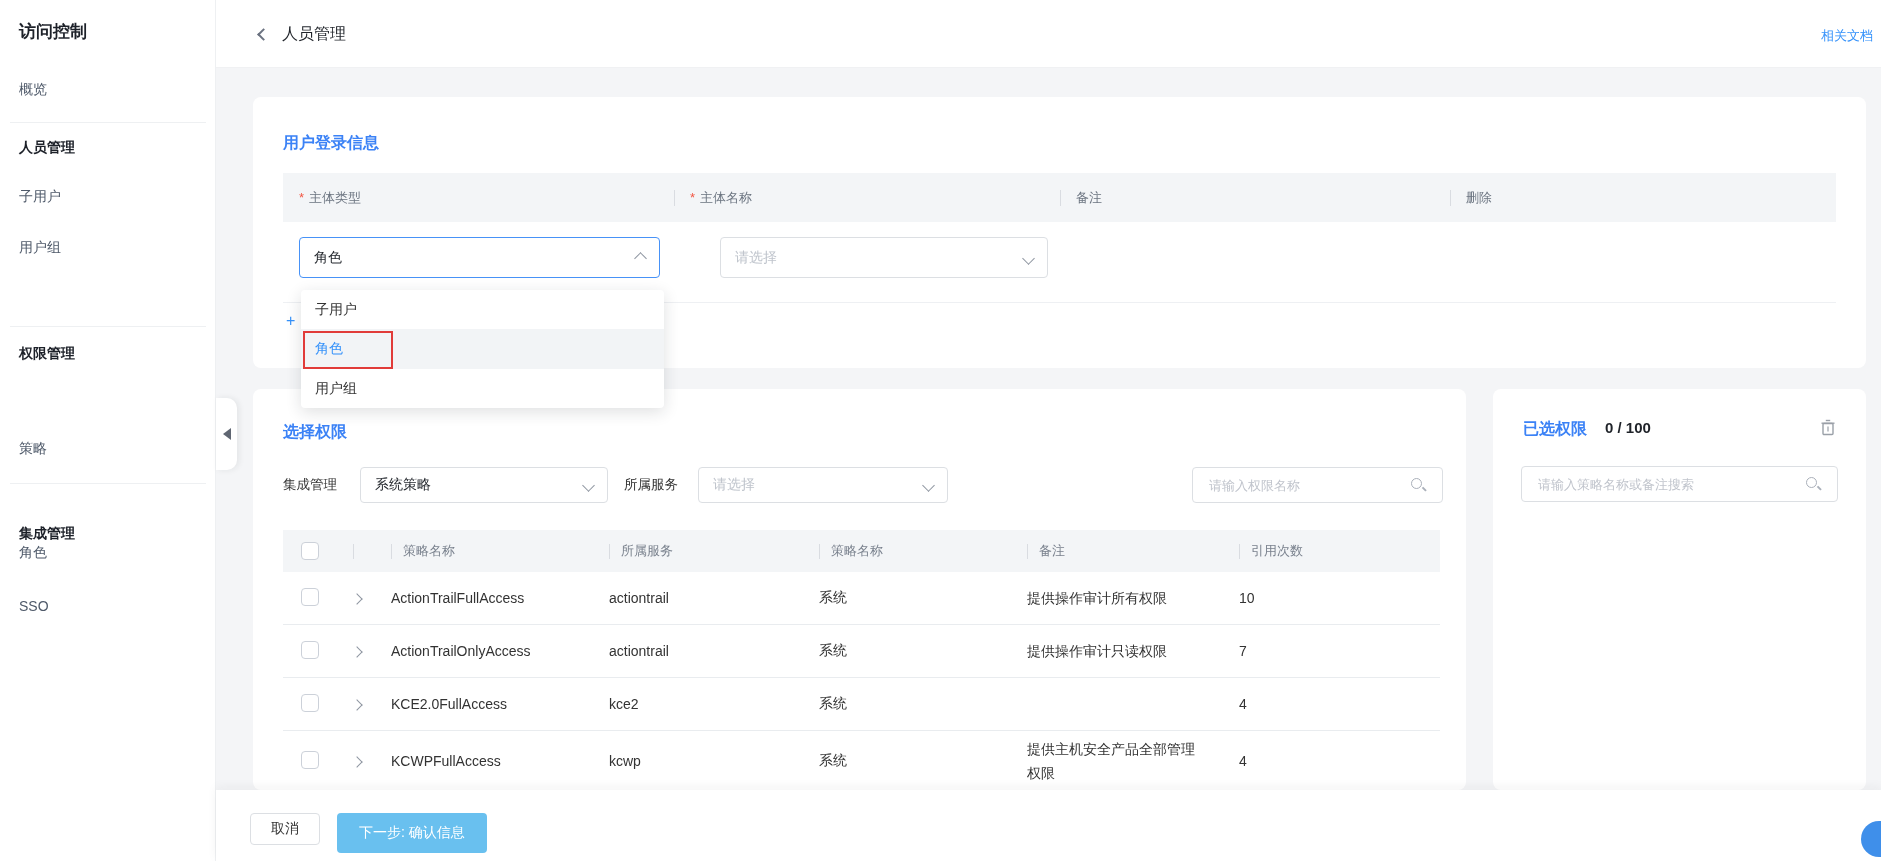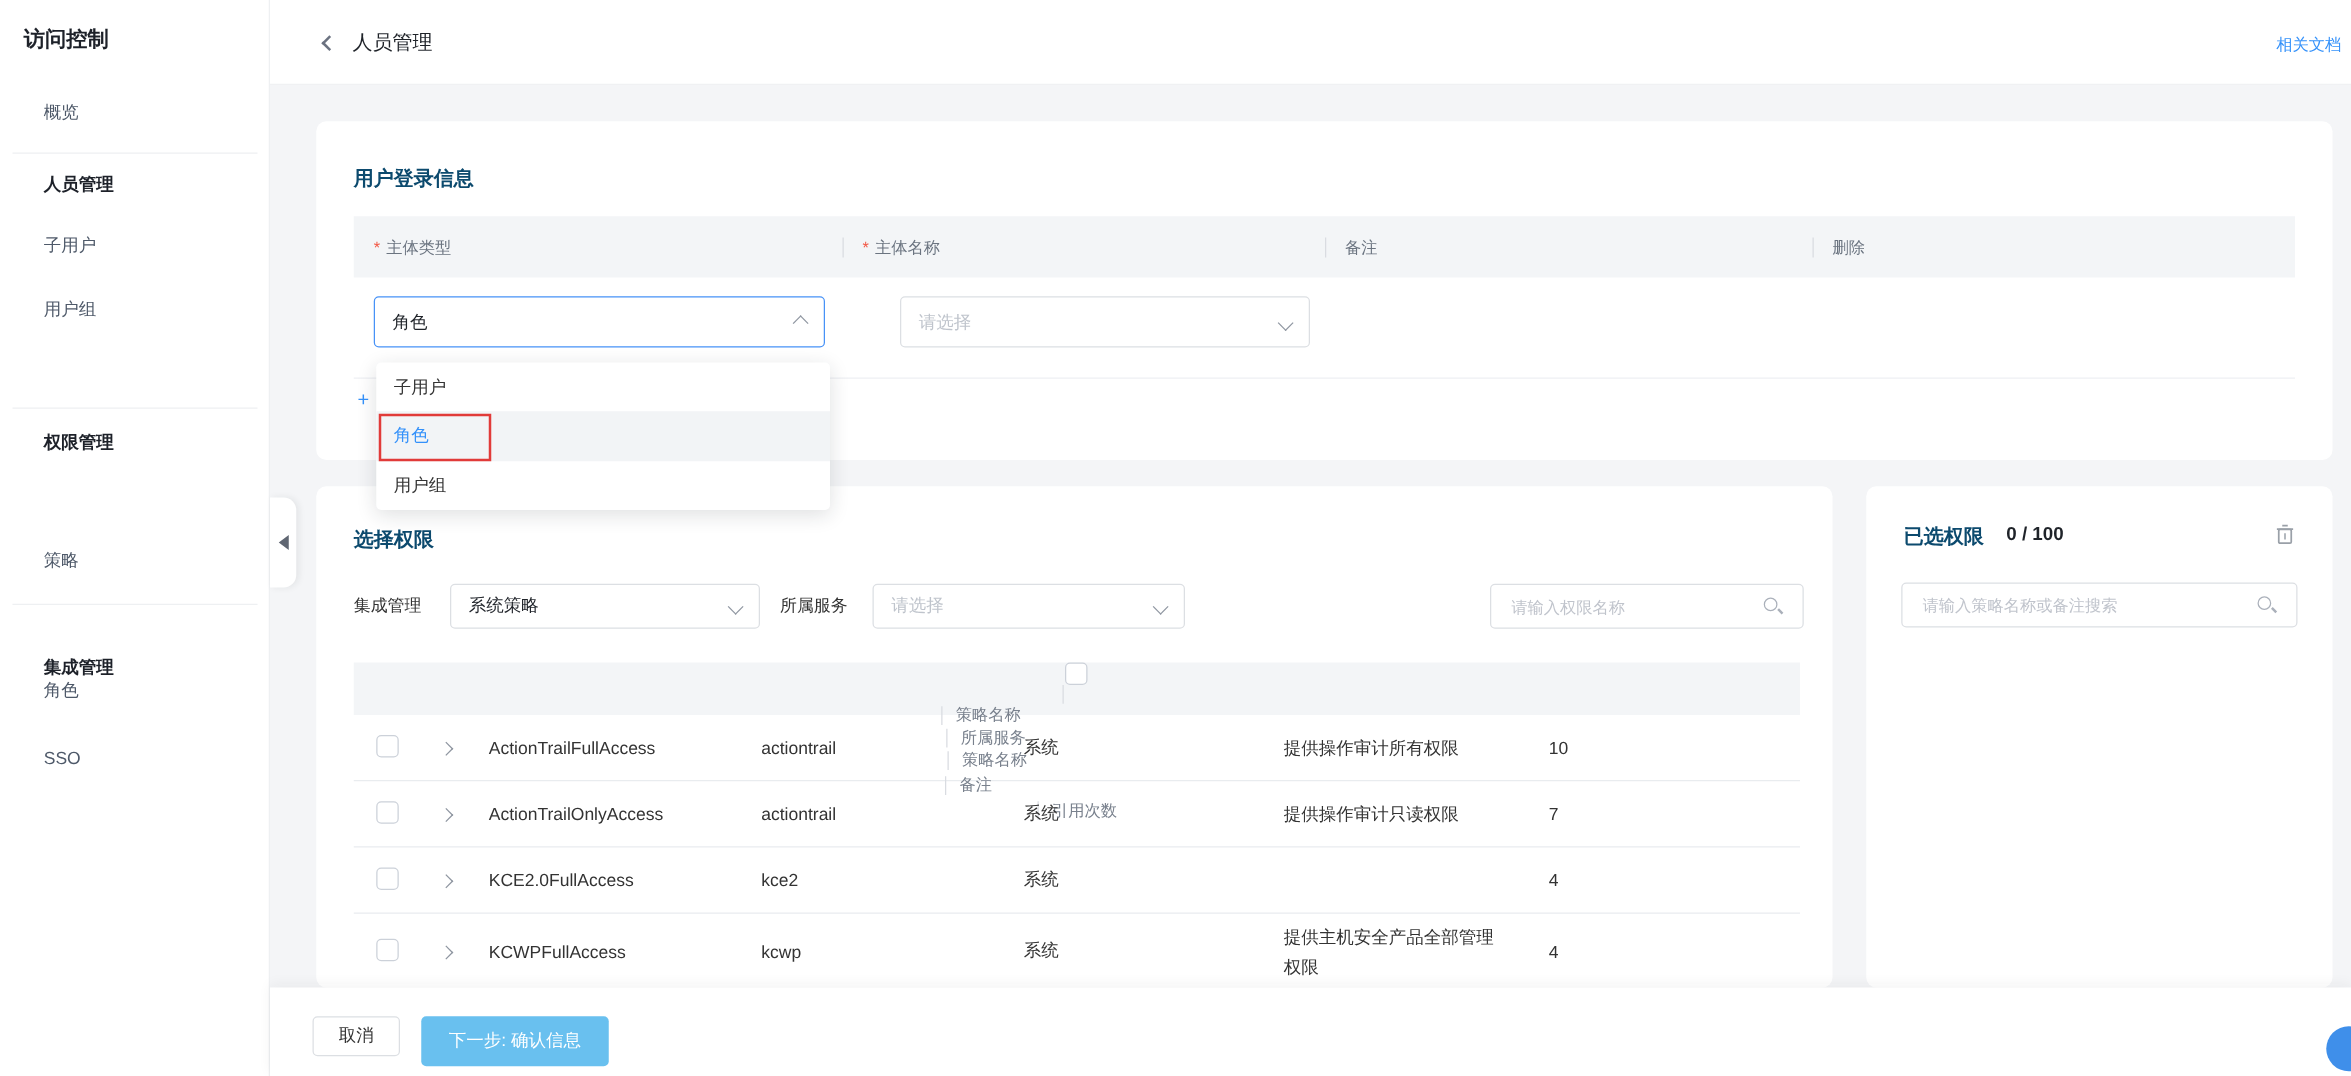--- a/index.html
+++ b/index.html
@@ -2,40 +2,40 @@
 <html><head>
 <meta charset="utf-8">
 <style>
   * { margin:0; padding:0; box-sizing:border-box; }
   html,body { width:1881px; height:861px; overflow:hidden; }
   body { font-family:"Liberation Sans","DejaVu Sans",sans-serif; color:#1f2329; background:#f4f5f7; position:relative; }
 
   
   .sidebar { position:absolute; left:0; top:0; width:216px; height:861px; background:#fff; border-right:1px solid #eef0f2; z-index:10; }
   .sb-title { position:absolute; left:19px; top:20px; font-size:17px; font-weight:bold; color:#1d2129; }
-  .sb-item { position:absolute; left:0; width:216px; height:40px; line-height:40px; padding-left:35px; font-size:14px; color:#4e5969; cursor:pointer; }
+  .sb-item { position:absolute; left:0; width:216px; height:40px; line-height:40px; padding-left:19px; font-size:14px; color:#4e5969; cursor:pointer; }
   .sb-section { font-weight:bold; color:#1d2129; }
   .sb-item.active { left:6px; width:204px; background:#e8f5fe; border-radius:4px; color:#3491fa; padding-left:13px; }
   .sb-div { position:absolute; left:10px; width:196px; height:1px; background:#eef0f2; }
   .collapse-tab { position:absolute; left:216px; top:398px; width:21px; height:72px; background:#fff; border-radius:0 10px 10px 0; box-shadow:2px 0 6px rgba(31,35,41,.08); z-index:11; display:flex; align-items:center; justify-content:center; cursor:pointer; }
   .tri-left { width:0; height:0; border-top:6px solid transparent; border-bottom:6px solid transparent; border-right:8px solid #5f6672; }
 
   
   .topbar { position:absolute; left:216px; top:0; width:1665px; height:68px; background:#fff; border-bottom:1px solid #f0f1f3; z-index:5; }
   .back-chev { display:inline-block; width:9px; height:9px; border-left:2px solid #6b7280; border-bottom:2px solid #6b7280; transform:rotate(45deg); }
   .back-wrap { position:absolute; left:43px; top:24px; display:flex; align-items:center; gap:14px; cursor:pointer; }
   .page-title { font-size:16px; color:#1f2329; }
   .doc-link { position:absolute; right:8px; top:27px; font-size:13px; color:#3491fa; cursor:pointer; }
 
   
   .card { position:absolute; background:#fff; border-radius:8px; }
   #card-login { left:253px; top:97px; width:1613px; height:271px; }
   #card-perms { left:253px; top:389px; width:1213px; height:401px; }
   #card-selected { left:1493px; top:389px; width:373px; height:401px; }
-  .card-title { font-size:16px; font-weight:bold; color:#0c4a6e; }
+  .card-title { font-size:16px; font-weight:bold; color:#3b82f6; }
 
   
   #card-login .card-title { position:absolute; left:30px; top:36px; }
   .hdr-strip { position:absolute; left:30px; top:76px; width:1553px; height:49px; background:#f3f5f7; display:flex; align-items:center; font-size:13px; color:#6b7480; }
   .hdr-col { display:flex; align-items:center; height:100%; }
   .hdr-col .vline { width:1px; height:16px; background:#d9dce1; margin-right:15px; }
   .hdr-col .pad { width:16px; }
   .req { color:#f25643; margin-right:5px; font-size:13px; }
   .w1{width:391px;} .w2{width:386px;} .w3{width:390px;} .w4{width:386px;}
 
@@ -70,21 +70,21 @@
   #sel-service { left:445px; width:250px; }
   .search-box { position:absolute; height:36px; border:1px solid #dcdfe3; border-radius:4px; background:#fff; display:flex; align-items:center; padding:0 16px;justify-content:center; }
   #search-perm { left:939px; top:78px; width:251px; }
   .search-box input { border:none; outline:none; flex:1; font-size:13px; color:#333; font-family:inherit; background:transparent; }
   .search-box input::placeholder { color:#c0c4cc; }
   .icon-search { position:relative; width:16px; height:16px; flex:none; cursor:pointer; }
   .icon-search::before { content:""; position:absolute; left:1px; top:1px; width:9px; height:9px; border:1.5px solid #aab0ba; border-radius:50%; }
   .icon-search::after { content:""; position:absolute; left:11.5px; top:11px; width:4.5px; height:1.5px; background:#aab0ba; transform:rotate(45deg); }
 
   .ptable { position:absolute; left:30px; top:141px; width:1157px; }
-  .t-hdr { height:42px; background:#f3f5f7; display:flex; align-items:center; font-size:13px; color:#79818d;flex-direction:column; }
+  .t-hdr { height:42px; background:#f3f5f7; display:flex; align-items:center; font-size:13px; color:#79818d; }
   .t-row { display:flex; align-items:center; min-height:53px; border-bottom:1px solid #e9ecef; font-size:14px; color:#333; }
   .c-check { width:56px; padding-left:18px; }
   .c-exp { width:52px; padding-left:14px; }
   .c-pname { width:218px; } .c-svc { width:210px; } .c-ptitle { width:208px; }
   .c-remark { width:212px; padding-right:34px; line-height:1.75; }
   .c-ref { flex:1; }
   .t-hdr .tcol { display:flex; align-items:center; height:100%; }
   .t-hdr .vline { width:1px; height:15px; background:#d9dce1; margin-right:11px; }
   .checkbox { display:inline-block; width:18px; height:18px; border:1px solid #ccd1d9; border-radius:4px; background:#fff; cursor:pointer; }
 

